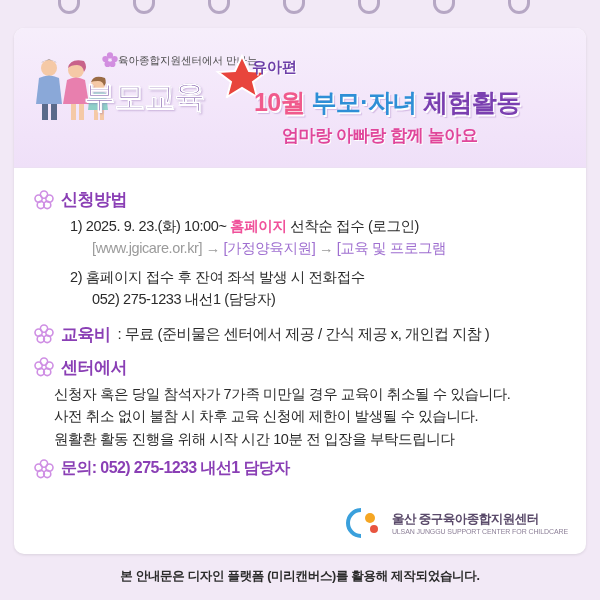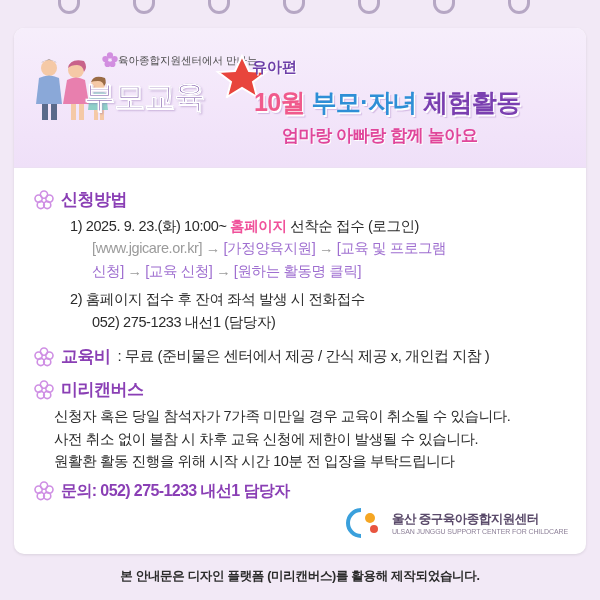--- a/index.html
+++ b/index.html
@@ -269,23 +269,20 @@
       </div>
 
       <div class="line indent2">
         <span>1) 2025. 9. 23.(화) 10:00~ </span><span class="pink">홈페이지</span><span> 선착순 접수 (로그인)</span>
       </div>
 
       <div class="line indent3">
         <span class="gray">[www.jgicare.or.kr]</span><span class="gray"> → </span><span class="purple">[가정양육지원]</span><span class="gray"> → </span><span class="purple">[교육 및 프로그램</span>
       </div>
 
-      <div class="line indent3">
-        <span class="purple">신청]</span><span class="gray"> → </span><span class="purple">[교육 신청]</span><span class="gray"> → </span><span class="purple">[원하는 활동명 클릭]</span>
-      </div>
 
       <div class="line indent2" style="margin-top:6px">2) 홈페이지 접수 후 잔여 좌석 발생 시 전화접수</div>
       <div class="line indent3">052) 275-1233 내선1 (담당자)</div>
     </div>
 
     <div class="sec" style="margin-top:12px">
       <div class="sec-head">
         <svg class="flower" width="20" height="20" viewBox="0 0 20 20">
           <g fill="none" stroke="#cf8fe4" stroke-width="1.6">
             <circle cx="10" cy="4.6" r="3.6"></circle>
@@ -304,21 +301,21 @@
       <div class="sec-head">
         <svg class="flower" width="20" height="20" viewBox="0 0 20 20">
           <g fill="none" stroke="#cf8fe4" stroke-width="1.6">
             <circle cx="10" cy="4.6" r="3.6"></circle>
               <circle cx="4.6" cy="8.6" r="3.6"></circle>
             <circle cx="15.4" cy="8.6" r="3.6"></circle>
               <circle cx="6.8" cy="15" r="3.6"></circle>
             <circle cx="13.2" cy="15" r="3.6"></circle>
           </g>
         </svg>
-        <span class="sec-title">미리캔버스</span>
+        <span class="sec-title">센터에서</span>
       </div>
       <div class="line">신청자 혹은 당일 참석자가 7가족 미만일 경우 교육이 취소될 수 있습니다.</div>
       <div class="line">사전 취소 없이 불참 시 차후 교육 신청에 제한이 발생될 수 있습니다.</div>
       <div class="line">원활환 활동 진행을 위해 시작 시간 10분 전 입장을 부탁드립니다</div>
     </div>
 
     <div class="contact-row">
       <svg class="flower" width="20" height="20" viewBox="0 0 20 20">
         <g fill="none" stroke="#cf8fe4" stroke-width="1.6">
           <circle cx="10" cy="4.6" r="3.6"></circle>

